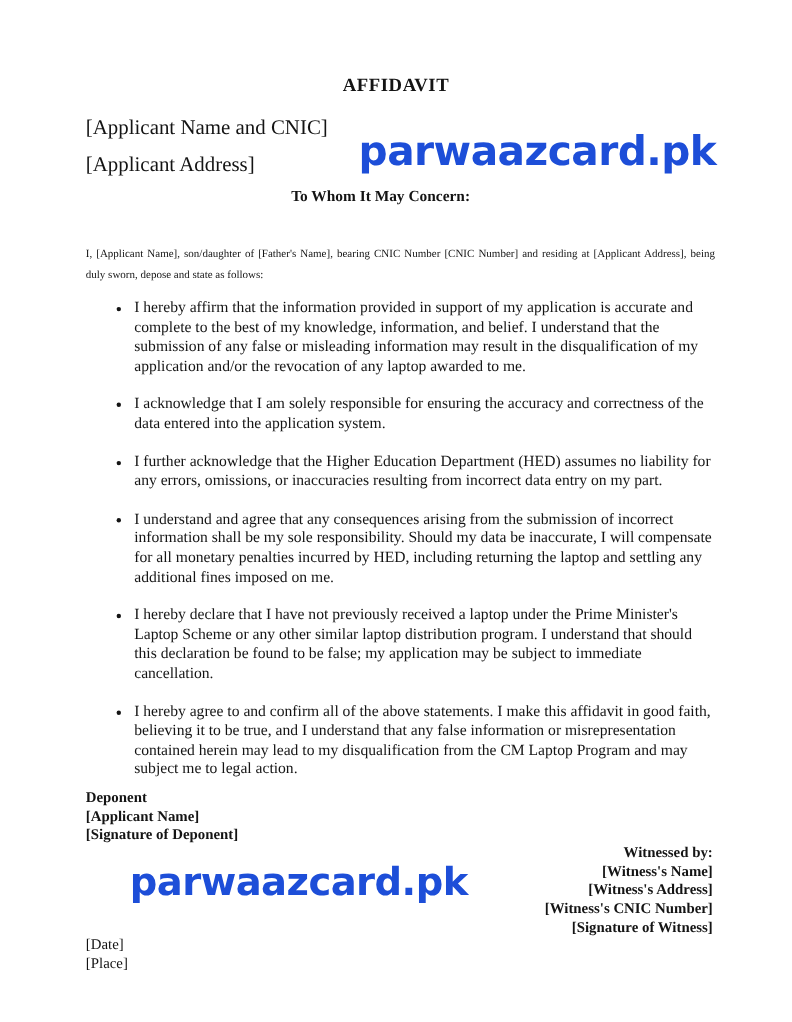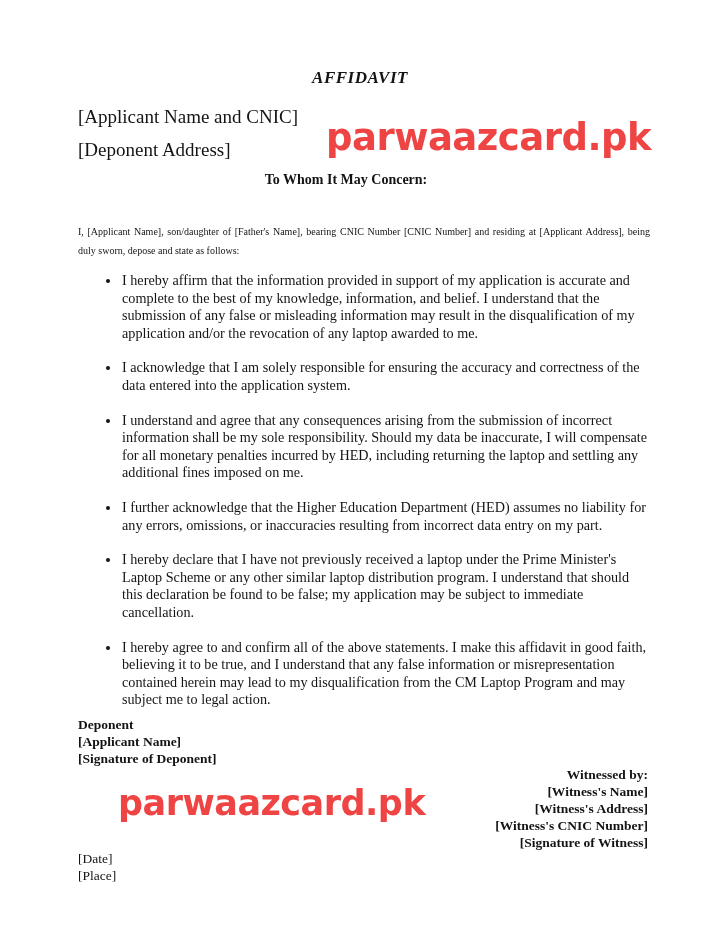--- a/index.html
+++ b/index.html
@@ -17,21 +17,21 @@
     height: 929px;
     background: #ffffff;
     overflow: hidden;
   }
 
   
   .watermark {
     position: absolute;
     font-family: "DejaVu Sans", "Liberation Sans", sans-serif;
     font-weight: 700;
-    color: #ef4444;
+    color: #1d4ed8;
     letter-spacing: -0.5px;
     white-space: nowrap;
     user-select: none;
     pointer-events: none;
   }
   #watermark-top {
     left: 326px;
     top: 116px;
     font-size: 37px;
   }
@@ -51,21 +51,20 @@
 
   #doc-title {
     position: absolute;
     left: 0;
     top: 68px;
     width: 720px;
     text-align: center;
     font-size: 17px;
     font-weight: 700;
     letter-spacing: 0.5px;
-    font-style: italic;
   }
 
   .addr-line {
     position: absolute;
     left: 78px;
     font-size: 19px;
     font-weight: 400;
   }
   #applicant-name-cnic { top: 106px; }
   #applicant-address   { top: 139px; }
@@ -155,42 +154,42 @@
   <div class="watermark" id="watermark-top">parwaazcard.pk</div>
 
   <div class="watermark" id="watermark-bottom">parwaazcard.pk</div>
 
   <div class="doc">
 
     <div id="doc-title">AFFIDAVIT</div>
 
     <div class="addr-line" id="applicant-name-cnic">[Applicant Name and CNIC]</div>
 
-    <div class="addr-line" id="applicant-address">[Deponent Address]</div>
+    <div class="addr-line" id="applicant-address">[Applicant Address]</div>
 
     <div id="salutation">To Whom It May Concern:</div>
 
     <div id="intro-paragraph">I, [Applicant Name], son/daughter of [Father's Name], bearing CNIC Number [CNIC Number] and residing at [Applicant Address], being duly sworn, depose and state as follows:</div>
 
     <ul id="statements">
       <li>
         <span class="bullet"></span>
         <span>I hereby affirm that the information provided in support of my application is accurate and complete to the best of my knowledge, information, and belief. I understand that the submission of any false or misleading information may result in the disqualification of my application and/or the revocation of any laptop awarded to me.</span>
       </li>
       <li>
         <span class="bullet"></span>
         <span>I acknowledge that I am solely responsible for ensuring the accuracy and correctness of the data entered into the application system.</span>
       </li>
       <li>
         <span class="bullet"></span>
+        <span>I further acknowledge that the Higher Education Department (HED) assumes no liability for any errors, omissions, or inaccuracies resulting from incorrect data entry on my part.</span>
+      </li>
+      <li>
+        <span class="bullet"></span>
         <span>I understand and agree that any consequences arising from the submission of incorrect information shall be my sole responsibility. Should my data be inaccurate, I will compensate for all monetary penalties incurred by HED, including returning the laptop and settling any additional fines imposed on me.</span>
-      </li>
-      <li>
-        <span class="bullet"></span>
-        <span>I further acknowledge that the Higher Education Department (HED) assumes no liability for any errors, omissions, or inaccuracies resulting from incorrect data entry on my part.</span>
       </li>
       <li>
         <span class="bullet"></span>
         <span>I hereby declare that I have not previously received a laptop under the Prime Minister's Laptop Scheme or any other similar laptop distribution program. I understand that should this declaration be found to be false; my application may be subject to immediate cancellation.</span>
       </li>
       <li>
         <span class="bullet"></span>
         <span>I hereby agree to and confirm all of the above statements. I make this affidavit in good faith, believing it to be true, and I understand that any false information or misrepresentation contained herein may lead to my disqualification from the CM Laptop Program and may subject me to legal action.</span>
       </li>
     </ul>

